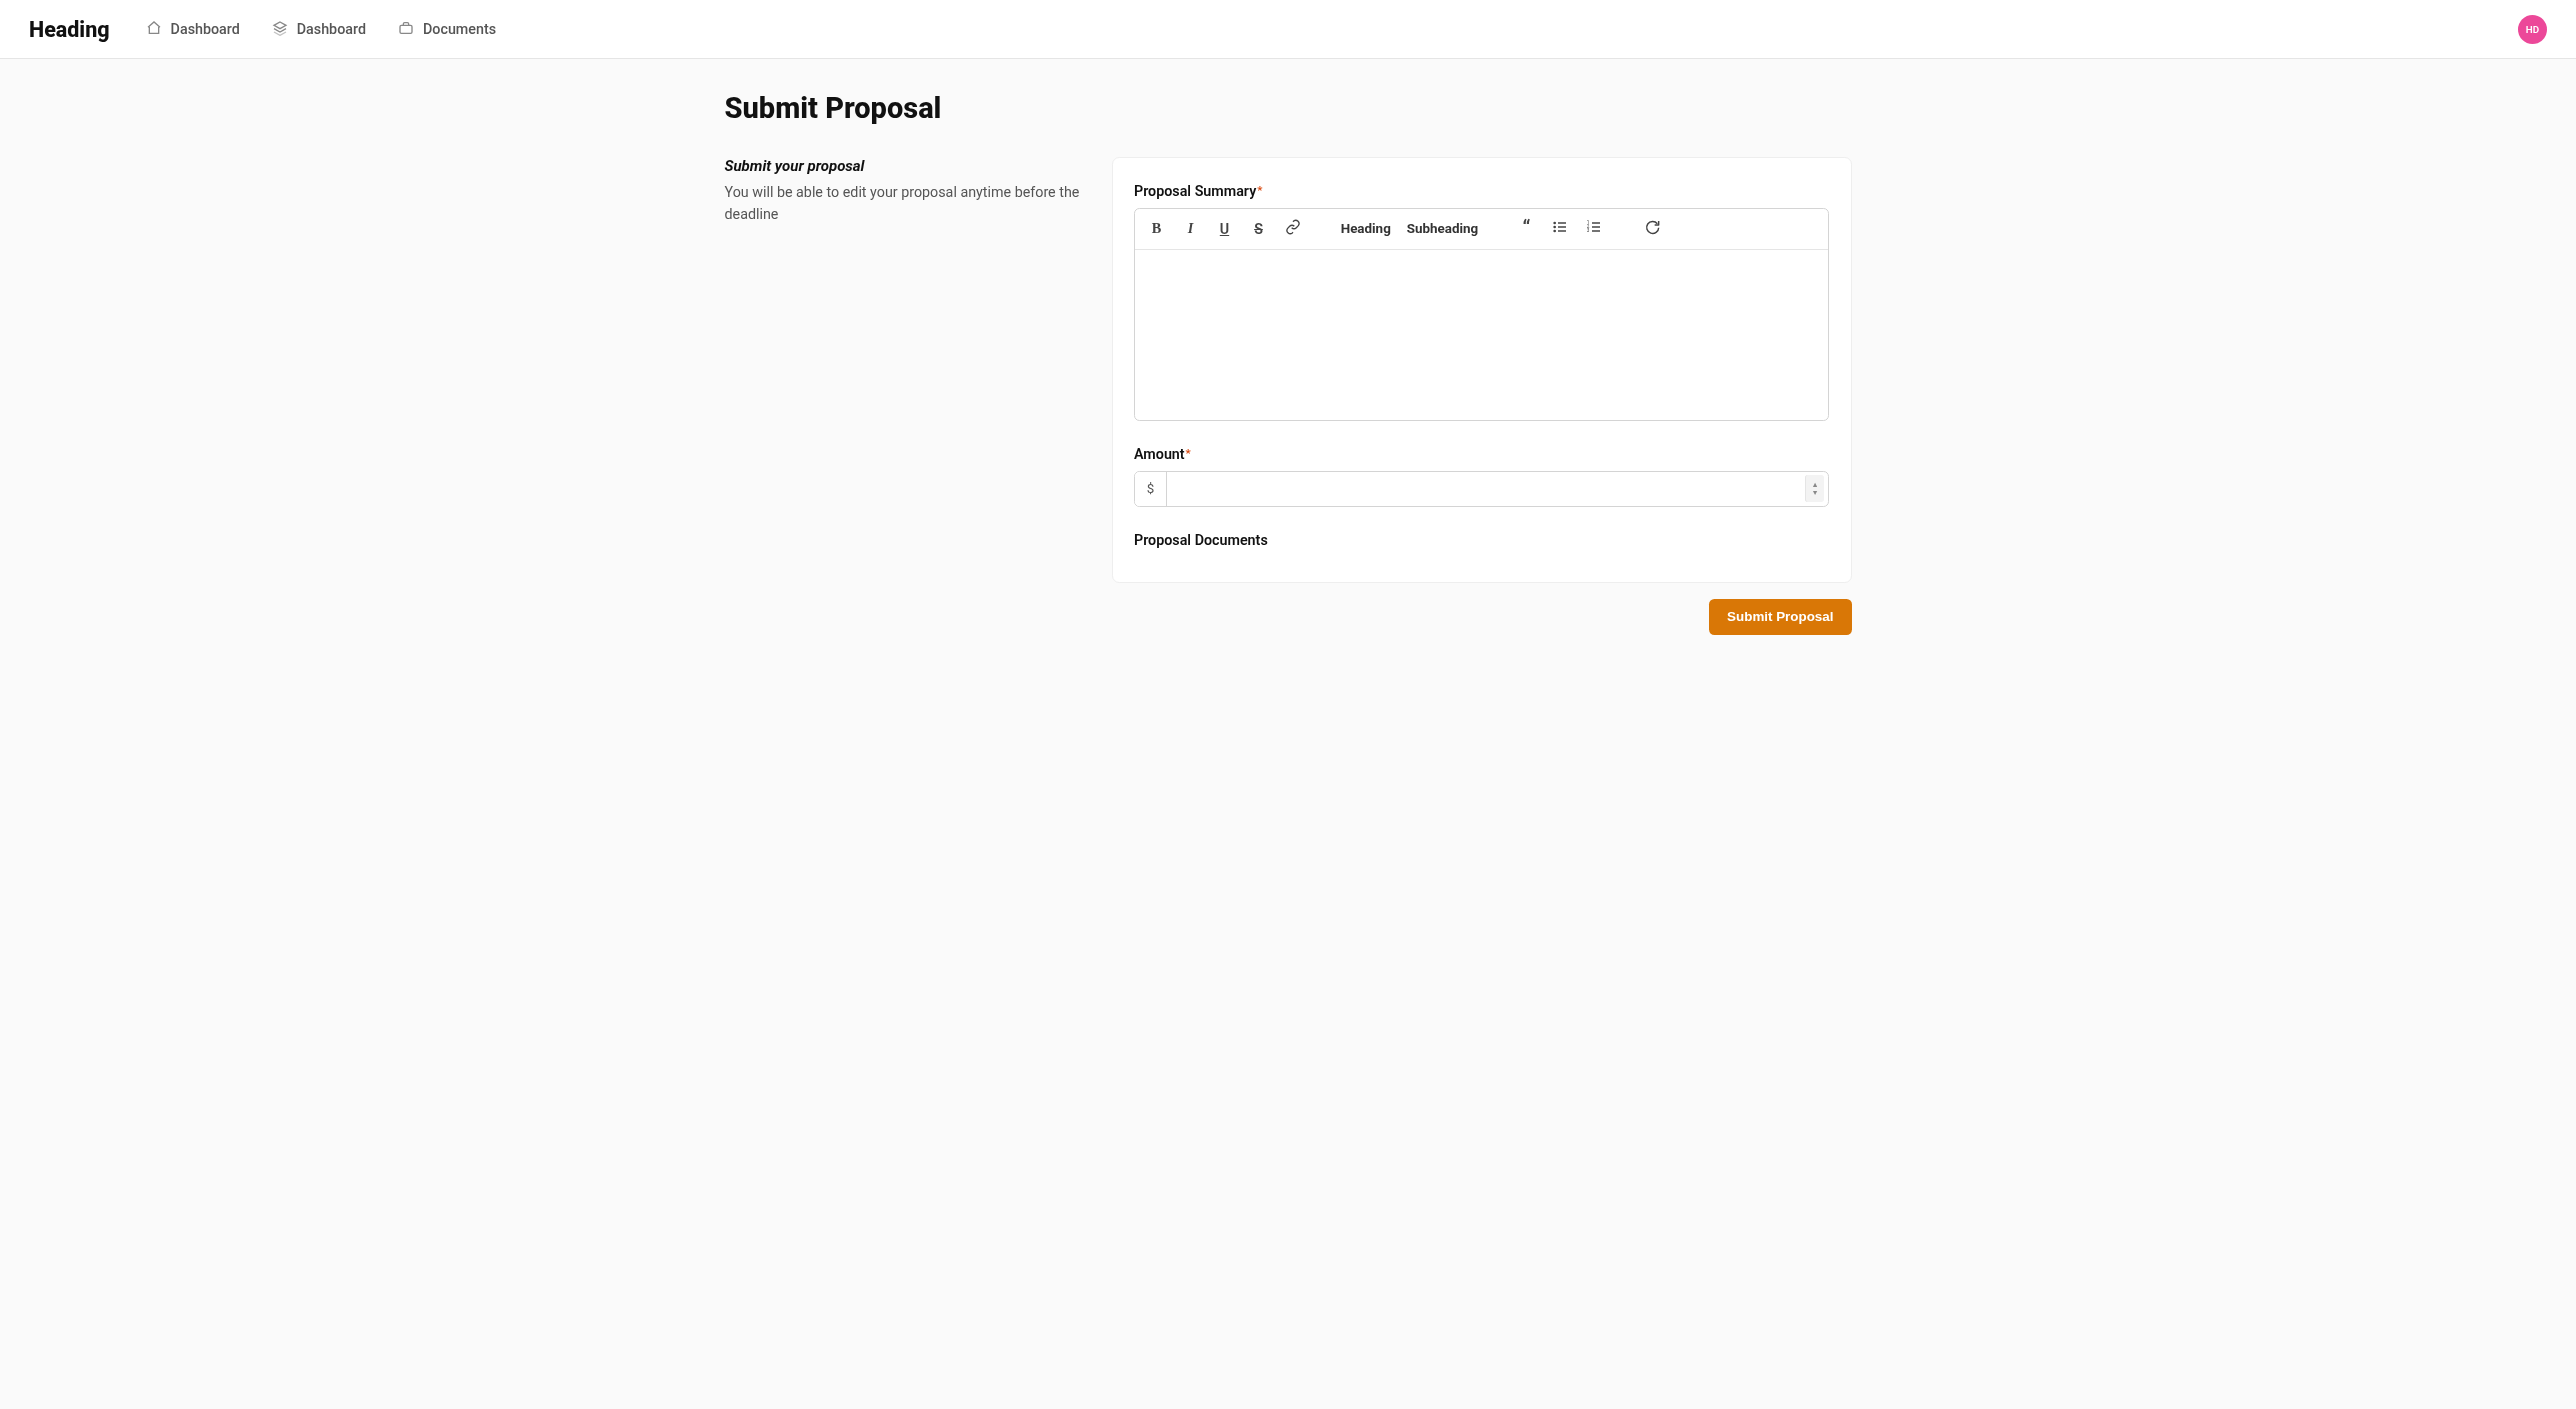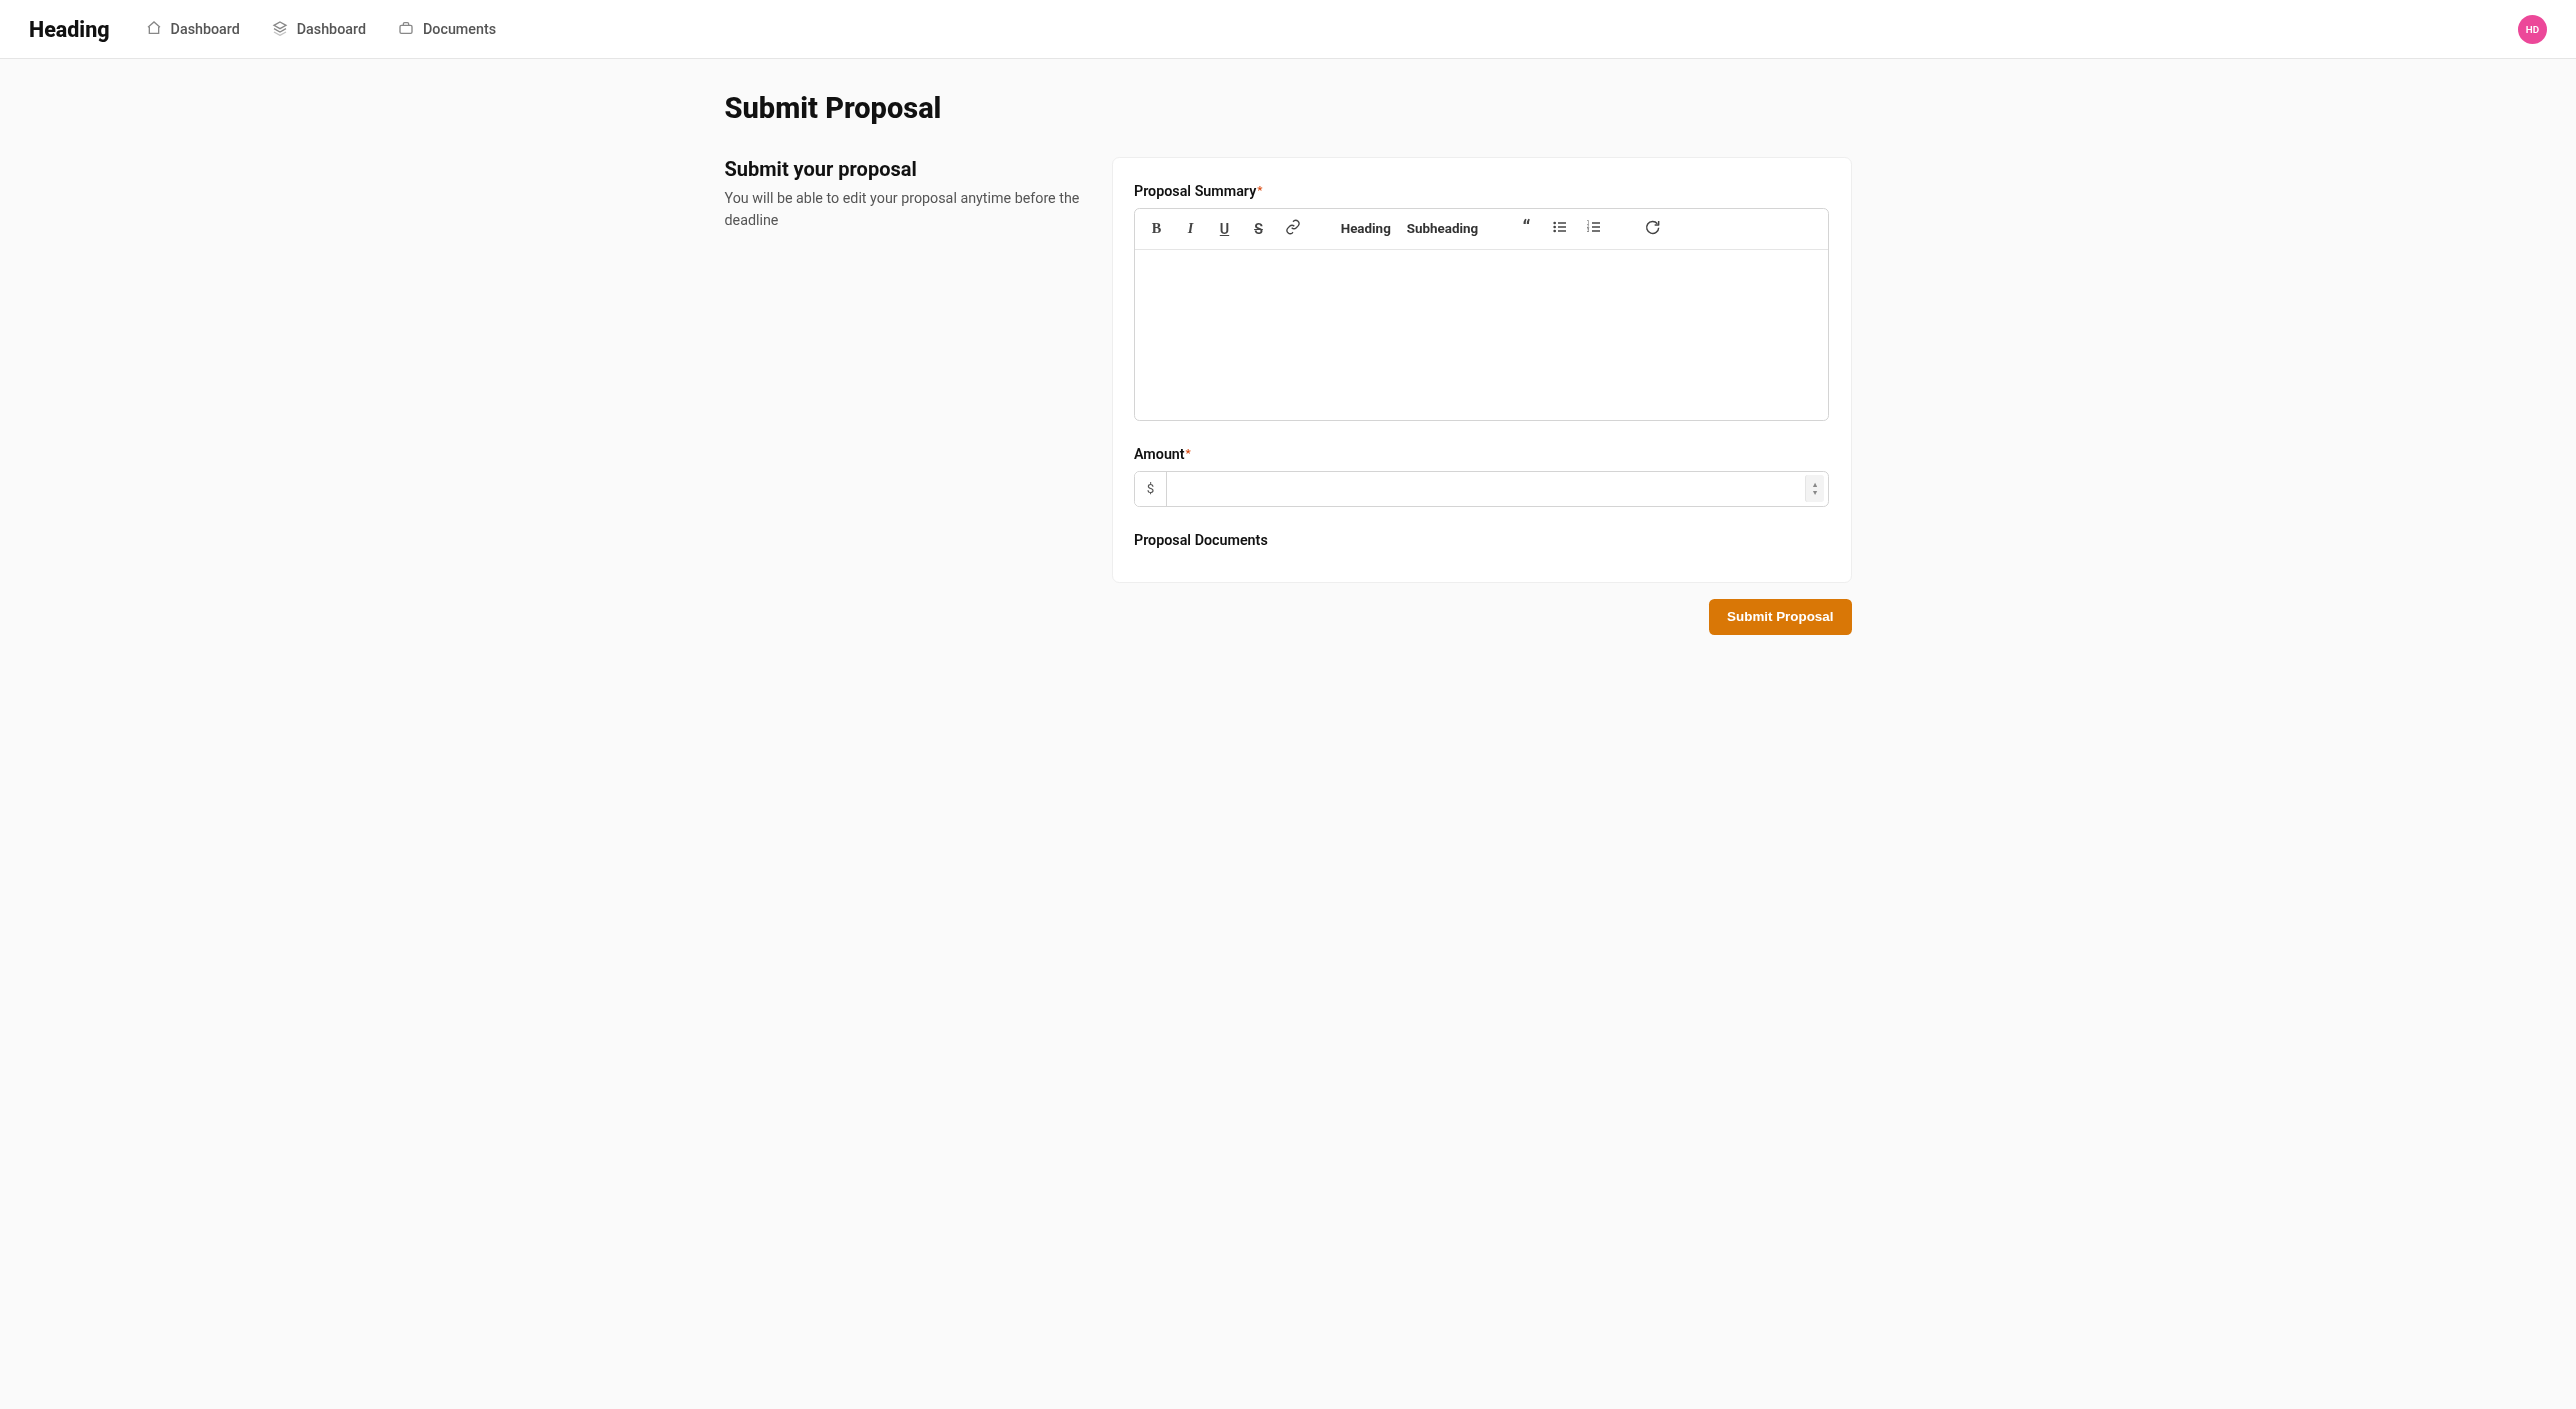--- a/index.html
+++ b/index.html
@@ -90,23 +90,24 @@
       display: flex;
       gap: 29px;
       align-items: flex-start;
     }
 
     .left-col {
       flex: 0 0 358px;
     }
 
     .sub-heading {
-      font-size: 20px;
+      font-size: 15px;
       font-weight: 700;
       margin-bottom: 7.2px;
+      font-style: italic;
     }
 
     .sub-desc {
       font-size: 14.3px;
       color: #555;
       line-height: 1.5;
     }
 
     .card {
       flex: 1;

